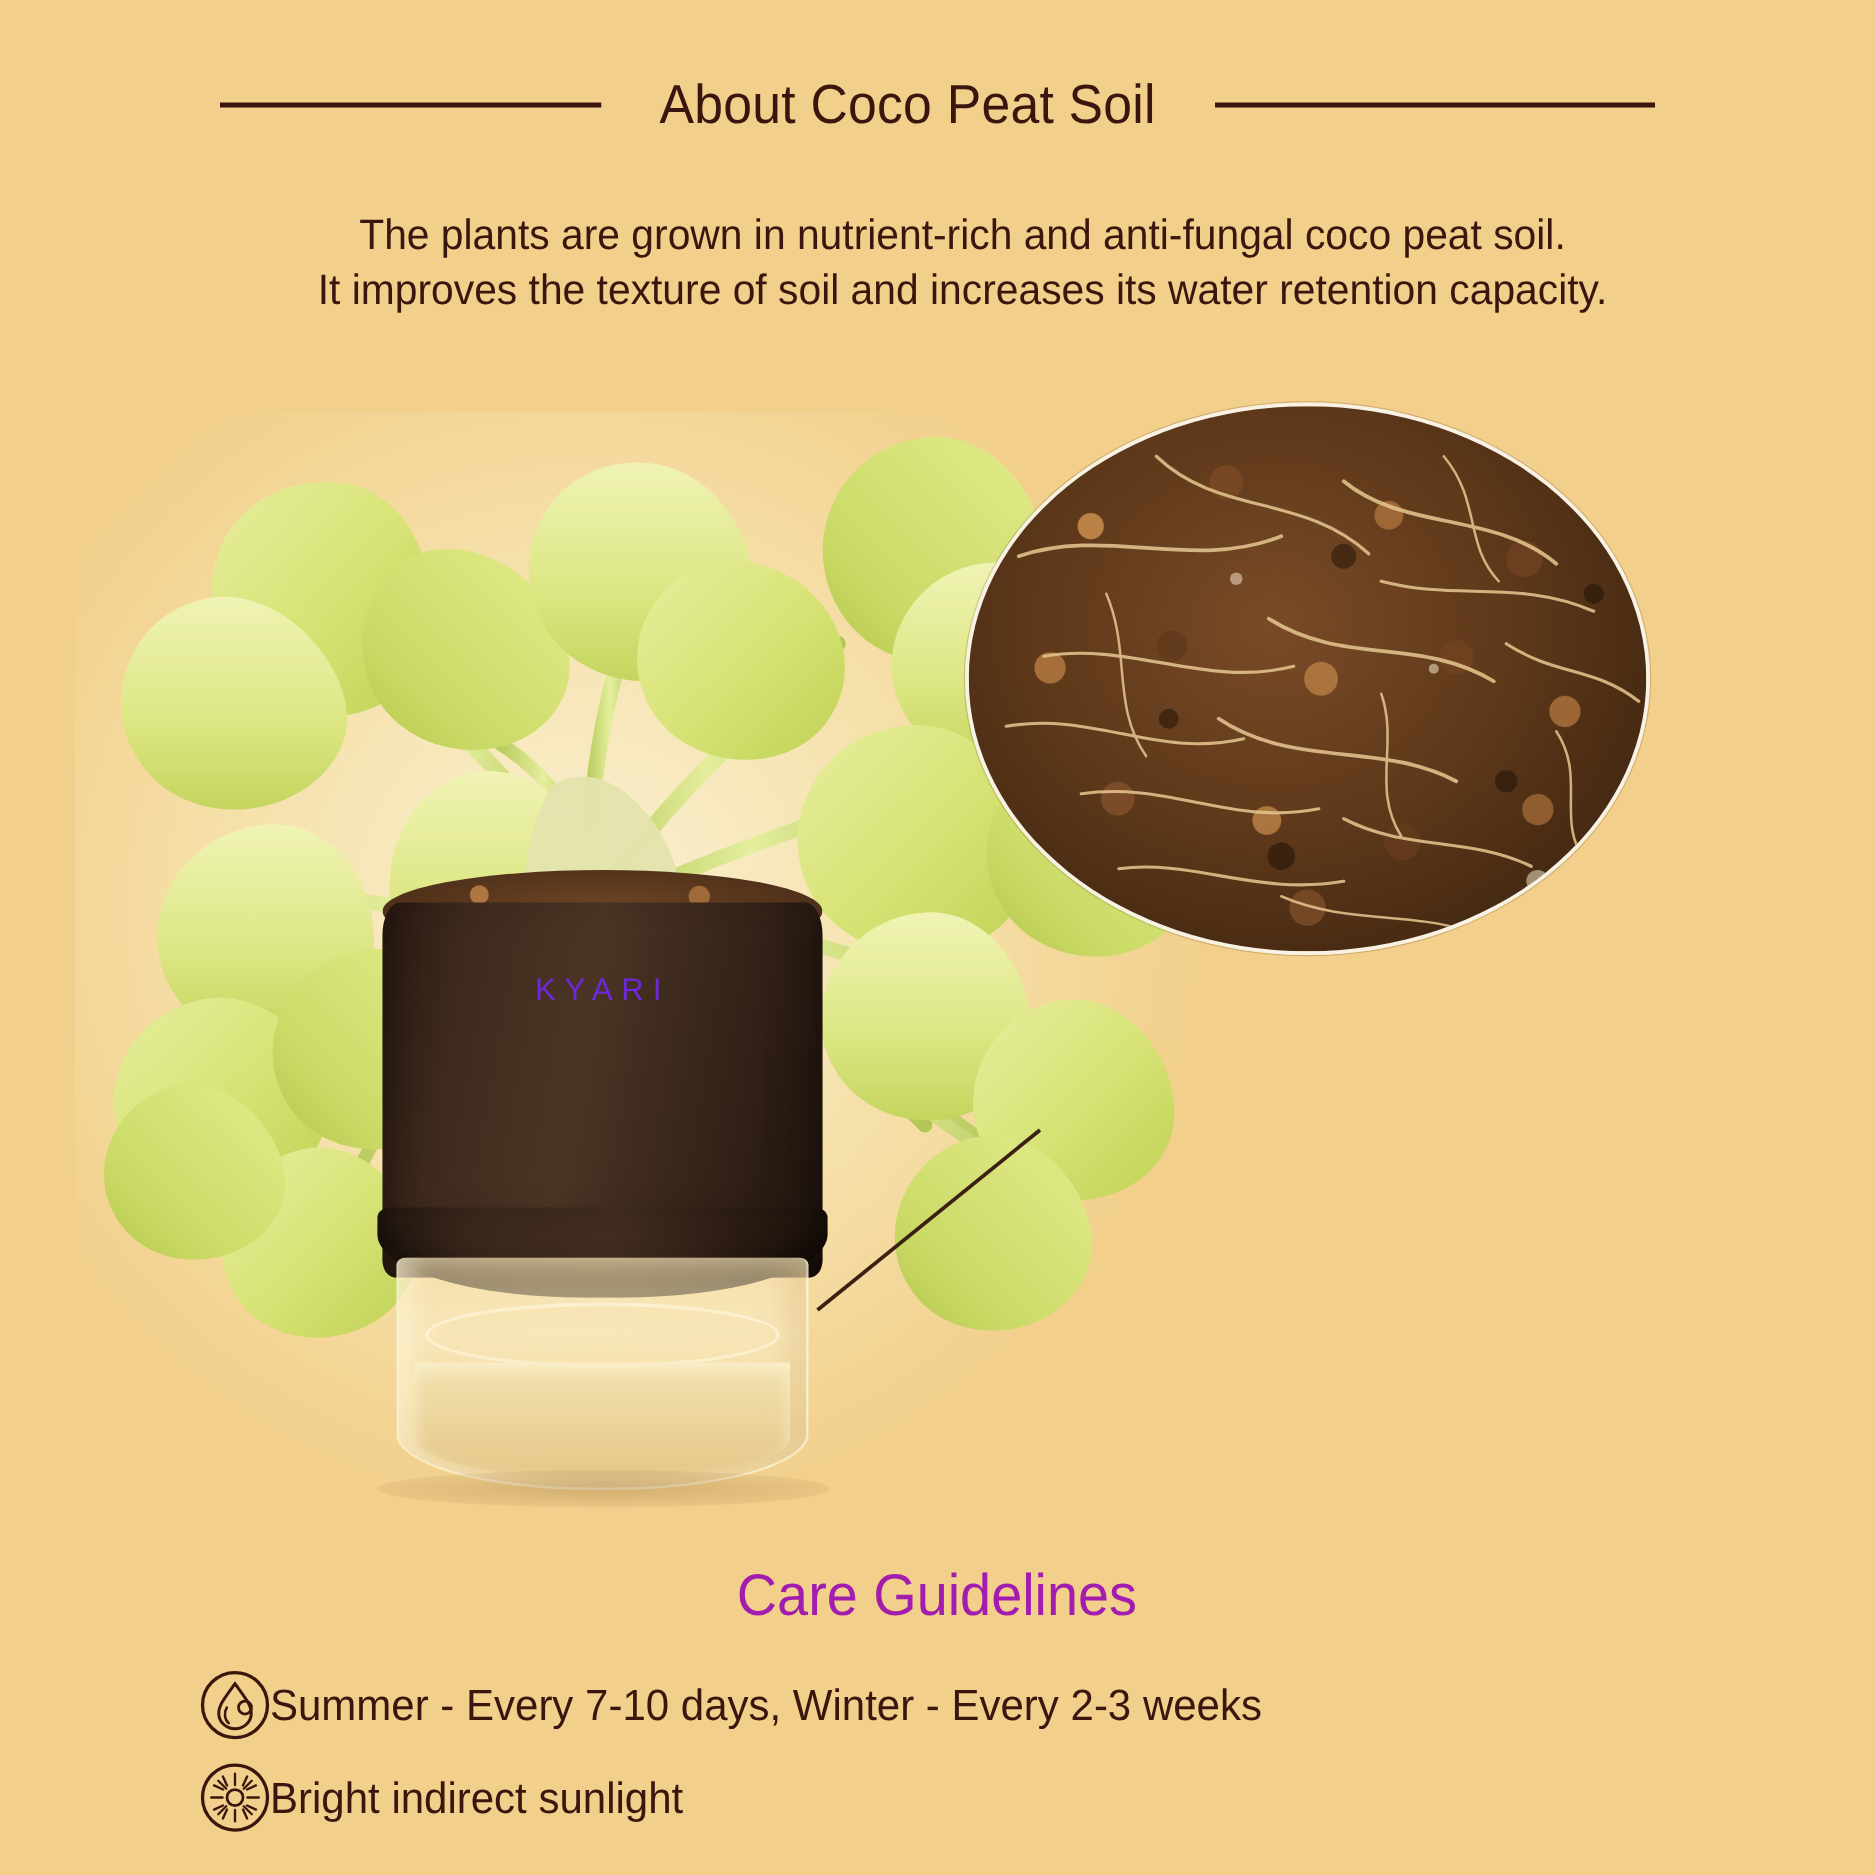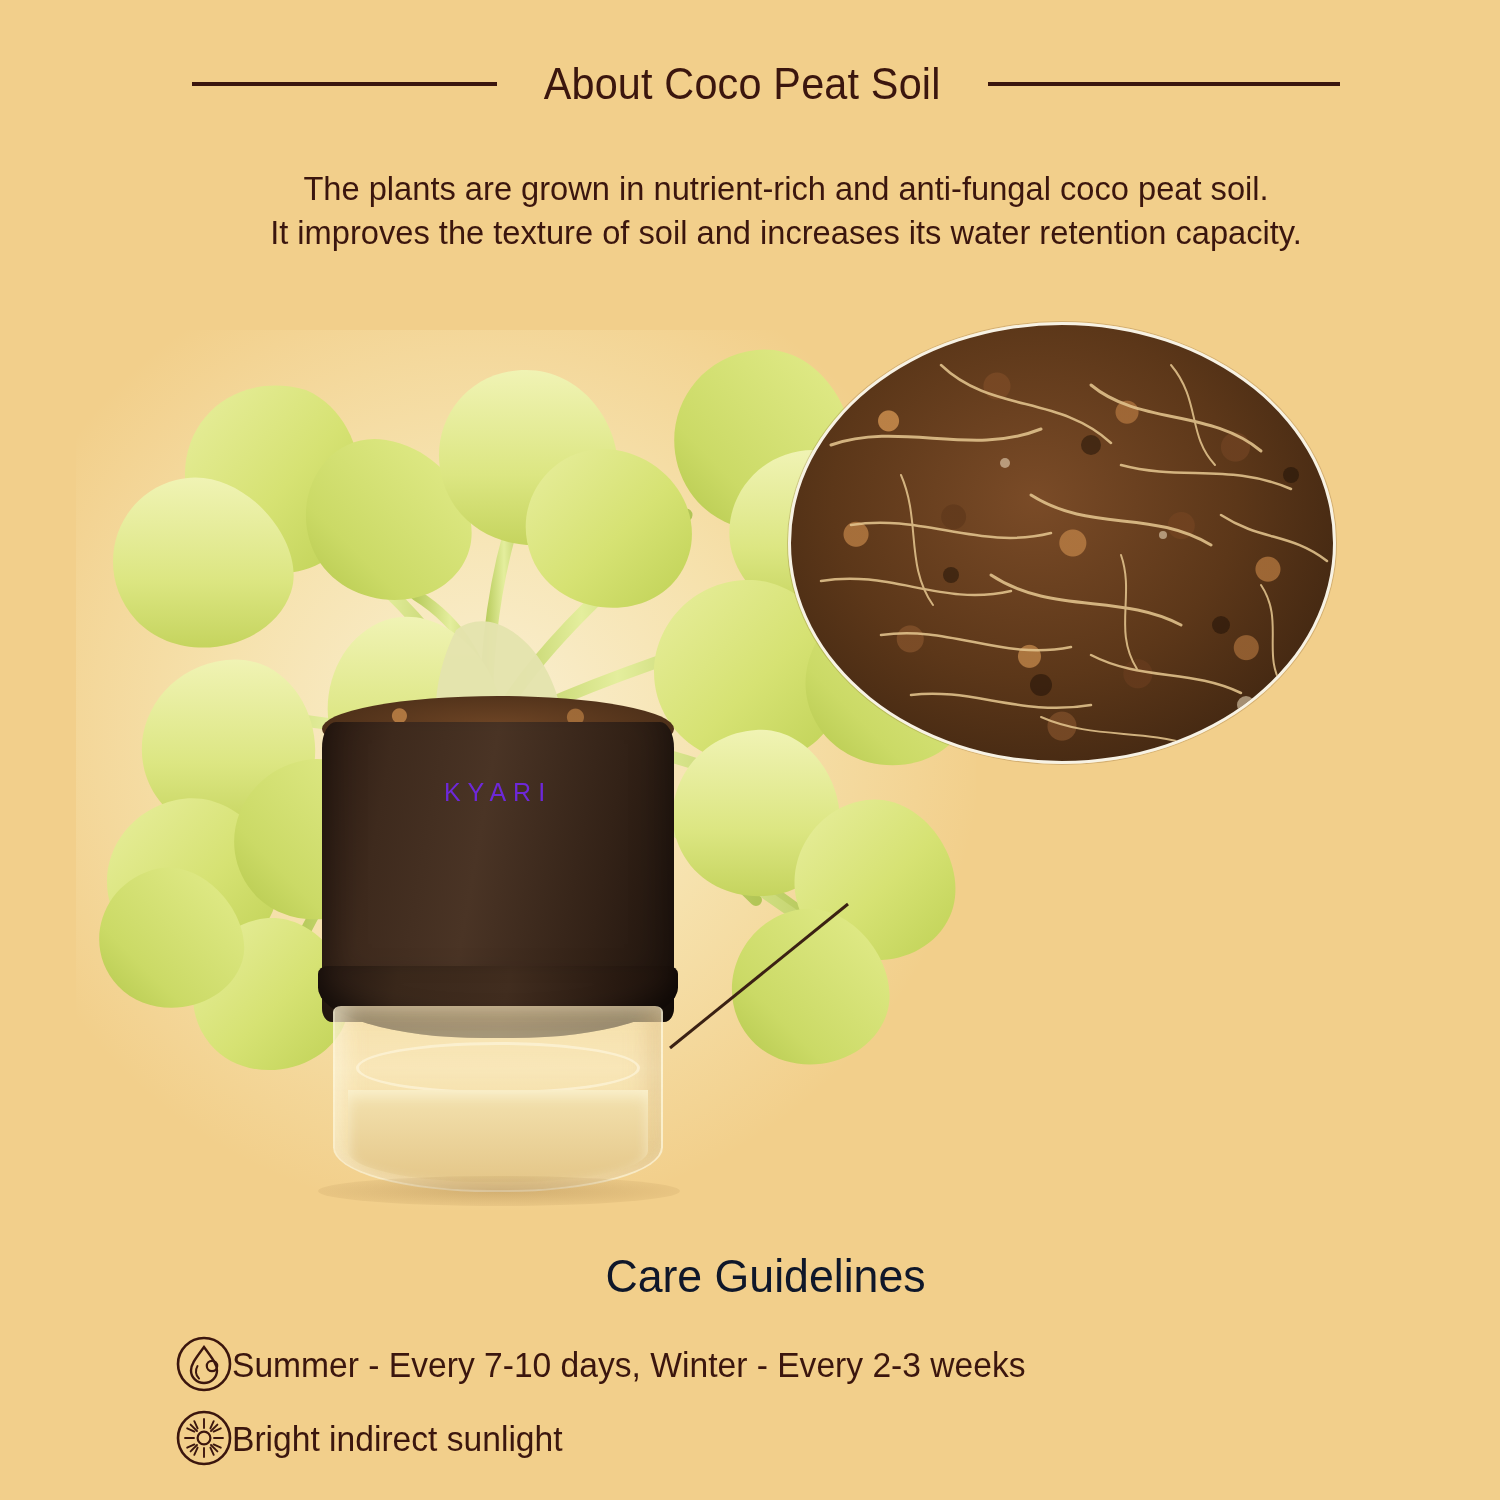--- a/index.html
+++ b/index.html
@@ -12,21 +12,20 @@
     position:relative;
   }
 
   
   #page {
     position:relative;
     width:1484px;
     height:1500px;
     background:#F2CF8B;
     overflow:hidden;
-    margin-left:16px;
   }
 
   
   .glow {
     position:absolute;
     left:60px; top:330px;
     width:900px; height:880px;
     background:radial-gradient(ellipse at 45% 45%,
         rgba(250,242,214,0.95) 0%,
         rgba(248,235,190,0.66) 38%,
@@ -198,21 +197,21 @@
     pointer-events:none;
   }
 
   
   .care-title {
     position:absolute;
     left:0; top:1252px;
     width:1500px;
     text-align:center;
     font-size:47px;
-    color:#0f172a;
+    color:#a21caf;
     line-height:1;
   }
   .care-title span { display:inline-block; transform:scaleX(0.95); }
 
   .care-list {
     position:absolute;
     left:160px; top:1327px;
     width:1260px;
   }
   .care-row {

